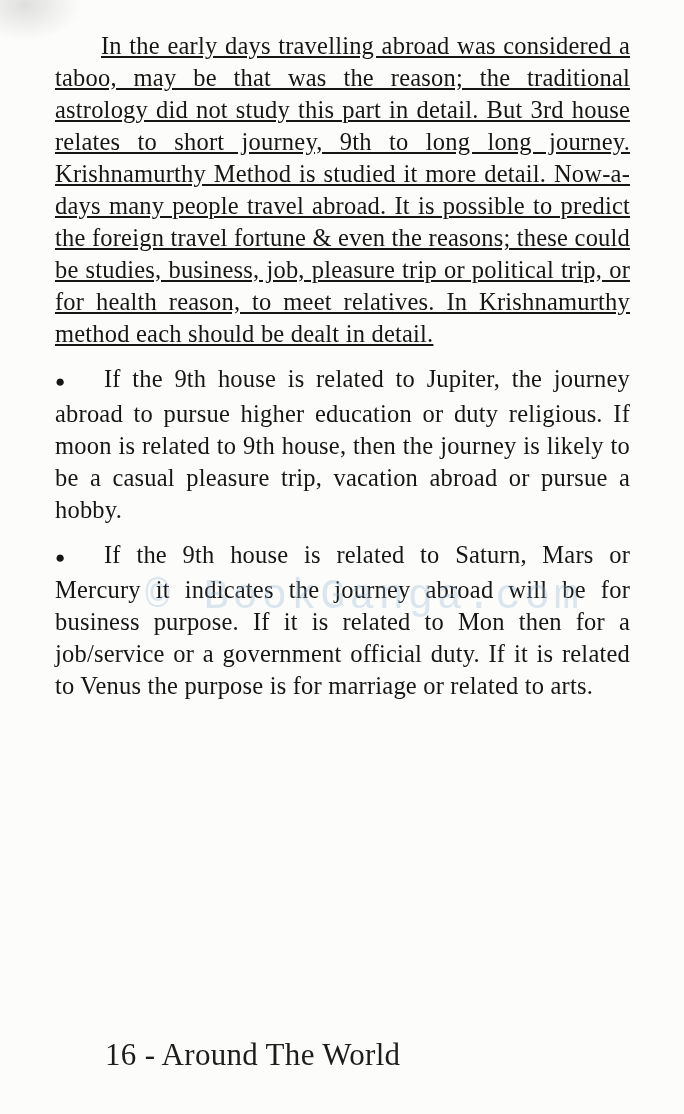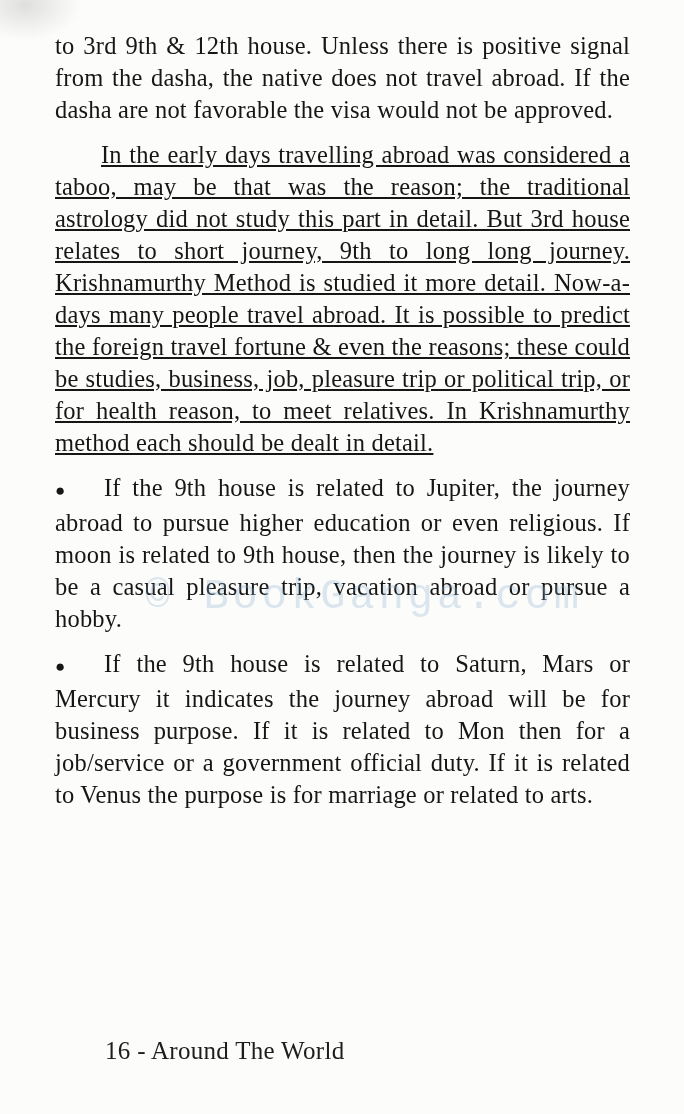--- a/index.html
+++ b/index.html
@@ -58,38 +58,37 @@
     color: rgba(140, 175, 205, 0.30);
     white-space: nowrap;
     pointer-events: none;
     user-select: none;
     margin-top: 33px;
   }
   .footer {
     position: absolute;
     left: 57px;
     top: 1037px;
-    font-size: 25px;
+    font-size: 31px;
     color: #1d1d1d;
     letter-spacing: 0.3px;
     padding-left: 48px;
   }
 </style>
 </head>
 <body>
 
 <div class="scan-smudge"></div>
 
 <div class="page">
 
-  <p class="plain">to 3rd 9th &amp; 12th house. Unless there is positive signal from the dasha, the native does not travel abroad. If the dasha are not favorable the visa would not be approved.</p>
 
   <p class="indent">In the early days travelling abroad was considered a taboo, may be that was the reason; the traditional astrology did not study this part in detail. But 3rd house relates to short journey, 9th to long long journey. Krishnamurthy Method is studied it more detail. Now-a-days many people travel abroad. It is possible to predict the foreign travel fortune &amp; even the reasons; these could be studies, business, job, pleasure trip or political trip, or for health reason, to meet relatives. In Krishnamurthy method each should be dealt in detail.</p>
 
-  <p class="bullet-para"><span class="bullet">●</span><span>If the 9th house is related to Jupiter, the journey abroad to pursue higher education or even religious. If moon is related to 9th house, then the journey is likely to be a casual pleasure trip, vacation abroad or pursue a hobby.</span></p>
+  <p class="bullet-para"><span class="bullet">●</span><span>If the 9th house is related to Jupiter, the journey abroad to pursue higher education or duty religious. If moon is related to 9th house, then the journey is likely to be a casual pleasure trip, vacation abroad or pursue a hobby.</span></p>
 
   <p class="bullet-para"><span class="bullet">●</span><span>If the 9th house is related to Saturn, Mars or Mercury it indicates the journey abroad will be for business purpose. If it is related to Mon then for a job/service or a government official duty. If it is related to Venus the purpose is for marriage or related to arts.</span></p>
 
 
 
 </div>
 
 <div class="watermark">© BookGanga.com</div>
 
 <div class="footer">16 - Around The World</div>

